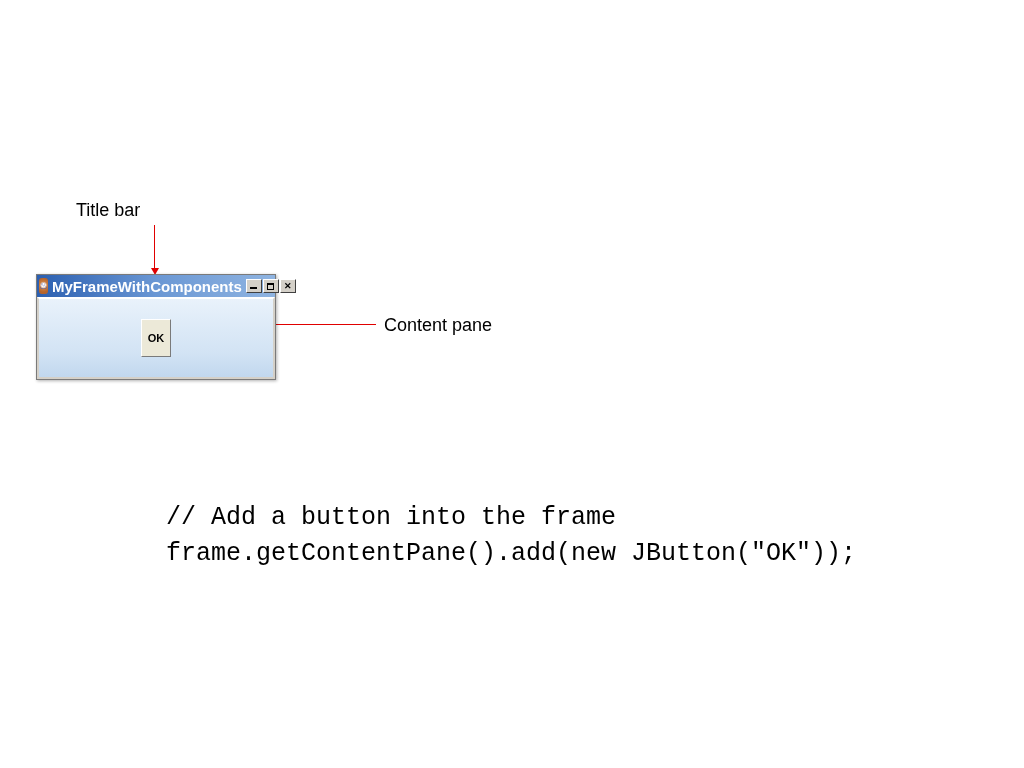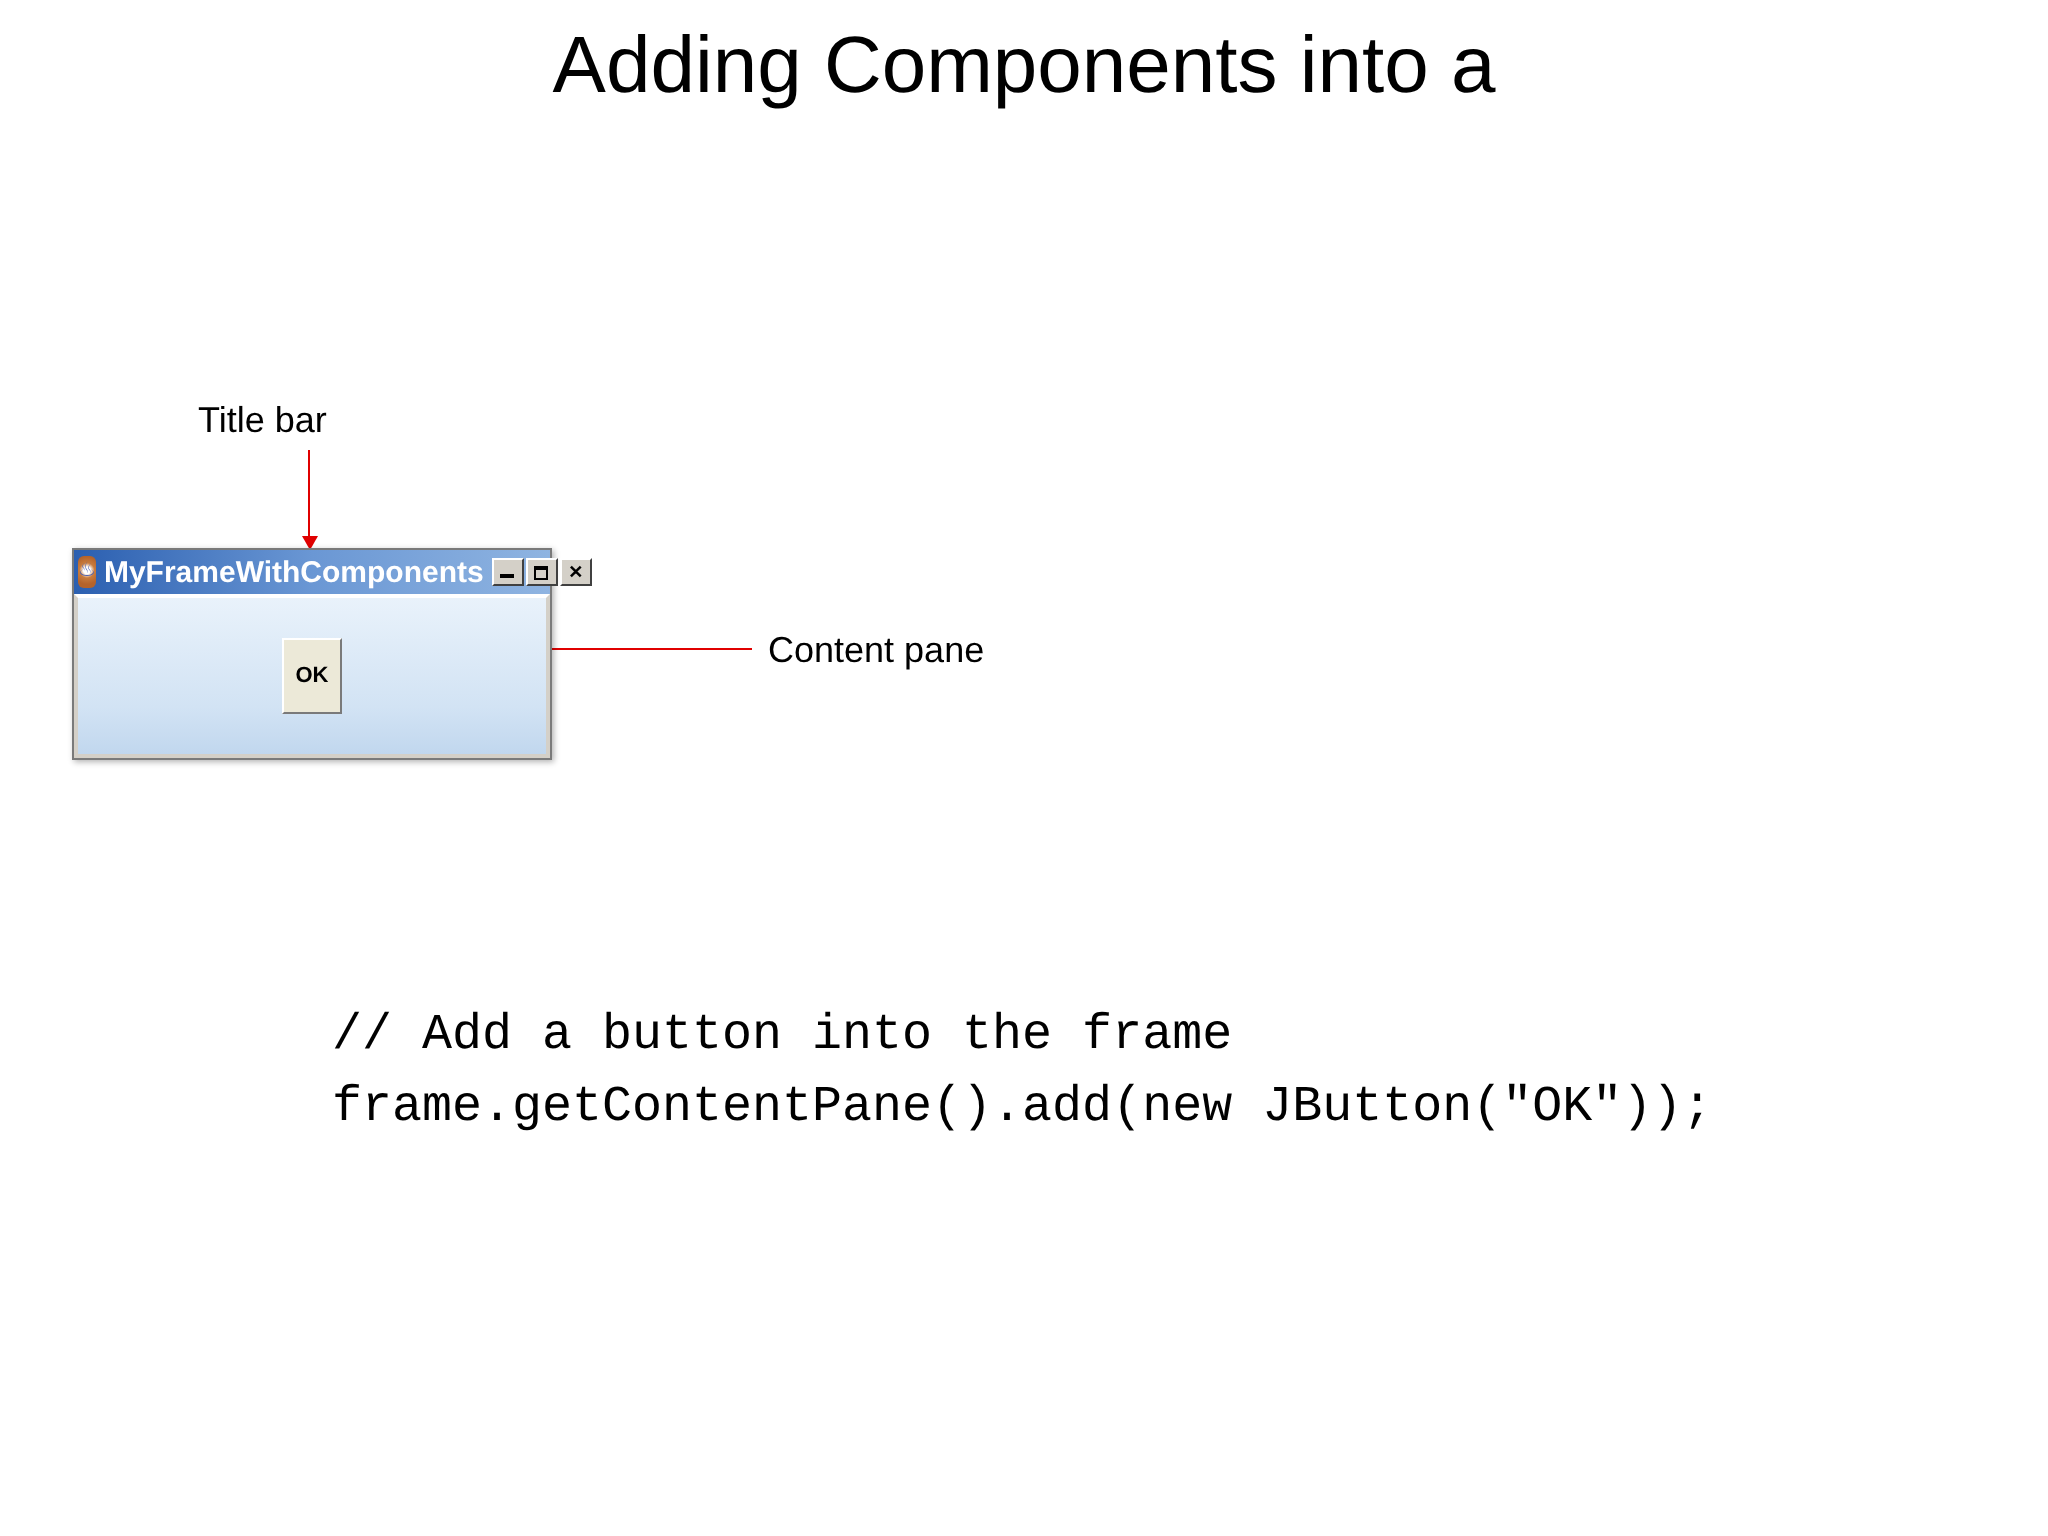--- a/index.html
+++ b/index.html
@@ -17,21 +17,20 @@
       padding-top: 10px;
       line-height: 1.15;
     }
     .label {
       font-size: 18px;
       position: absolute;
     }
     .label-titlebar {
       left: 76px;
       top: 200px;
-      margin-left: 23px;
     }
     .label-contentpane {
       left: 384px;
       top: 315px;
     }
     
     .arrow {
       position: absolute;
     }
     .arrow-titlebar {
@@ -159,21 +158,21 @@
       font-weight: normal;
     }
     .code-line {
       font-weight: normal;
     }
   </style>
 </head>
 <body>
 
 <h1 class="slide-title">
-  <span>Adding Components into a</span><br>
+  <br>
 </h1>
 
 <div class="label label-titlebar">Title bar</div>
 <div class="arrow arrow-titlebar"></div>
 
 <div class="label label-contentpane">Content pane</div>
 <div class="arrow arrow-contentpane"></div>
 
 <div class="java-window">
   <div class="java-titlebar">

